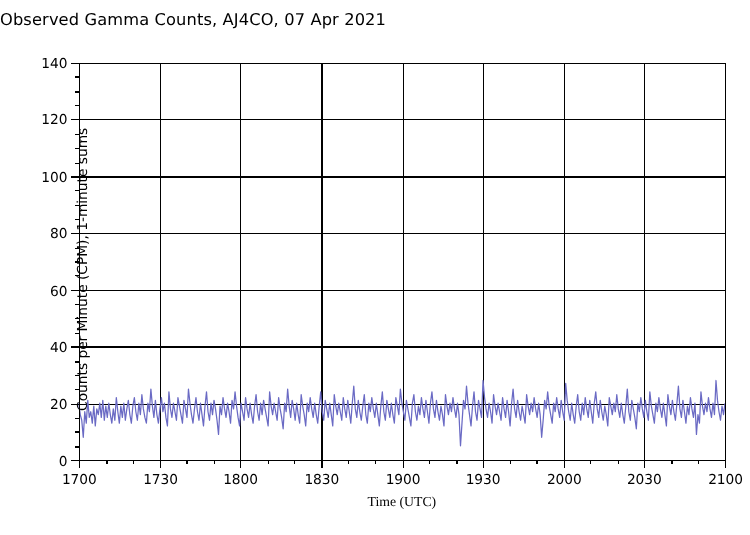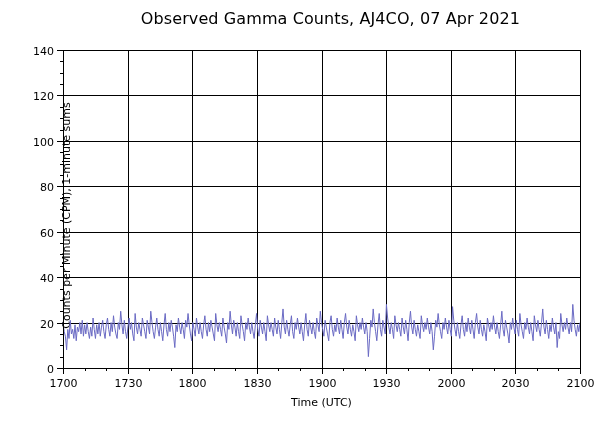--- a/index.html
+++ b/index.html
@@ -13,22 +13,22 @@
     height: 428px;
     background: #ffffff;
     overflow: hidden;
     font-family: "DejaVu Sans", sans-serif;
   }
   #chart-title {
     position: absolute;
     left: 0;
     top: 9px;
     width: 520px;
-    text-align: right;
-    font-size: 16px;
+    text-align: left;
+    font-size: 13px;
     color: #000000;
     letter-spacing: 0.1px;
   }
   #y-axis-label {
     position: absolute;
     left: -94px;
     top: 209px;
     width: 320px;
     text-align: center;
     font-size: 11px;
@@ -38,20 +38,21 @@
     white-space: nowrap;
   }
   #x-axis-label {
     position: absolute;
     left: 63px;
     top: 396px;
     width: 517px;
     text-align: center;
     font-size: 11px;
     color: #000000;
+    font-family: Liberation Serif, serif;
   }
   #plot-svg {
     position: absolute;
     left: 0;
     top: 0;
   }
   .tick-text {
     font-family: "DejaVu Sans", sans-serif;
     font-size: 11px;
     fill: #000000;

